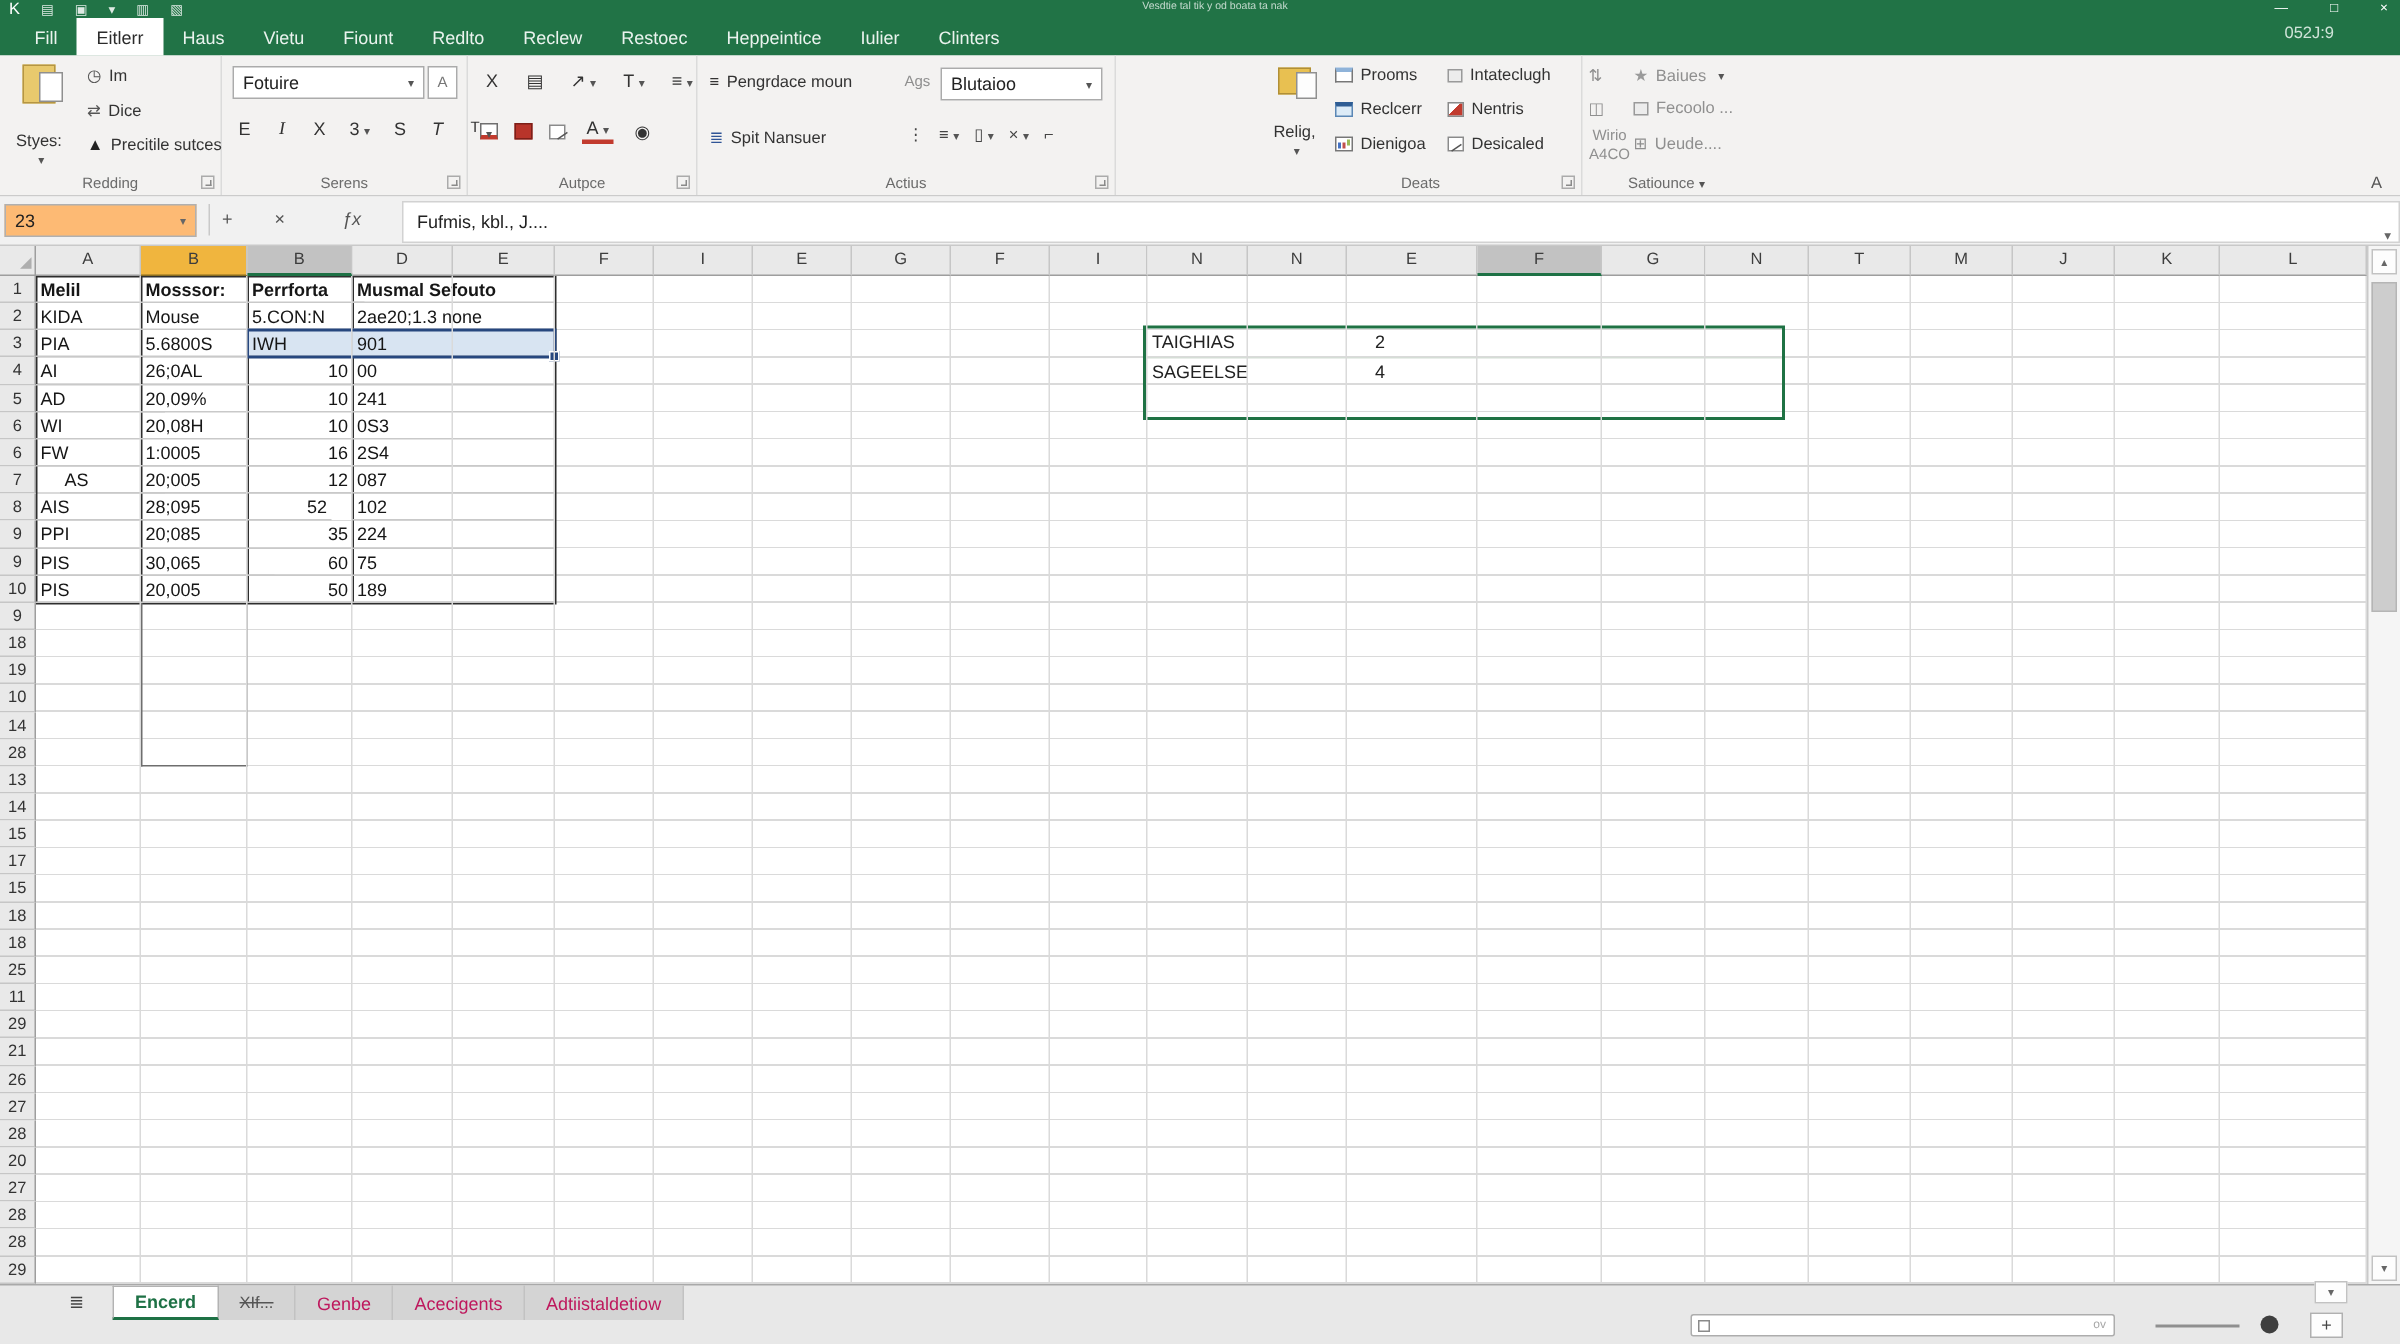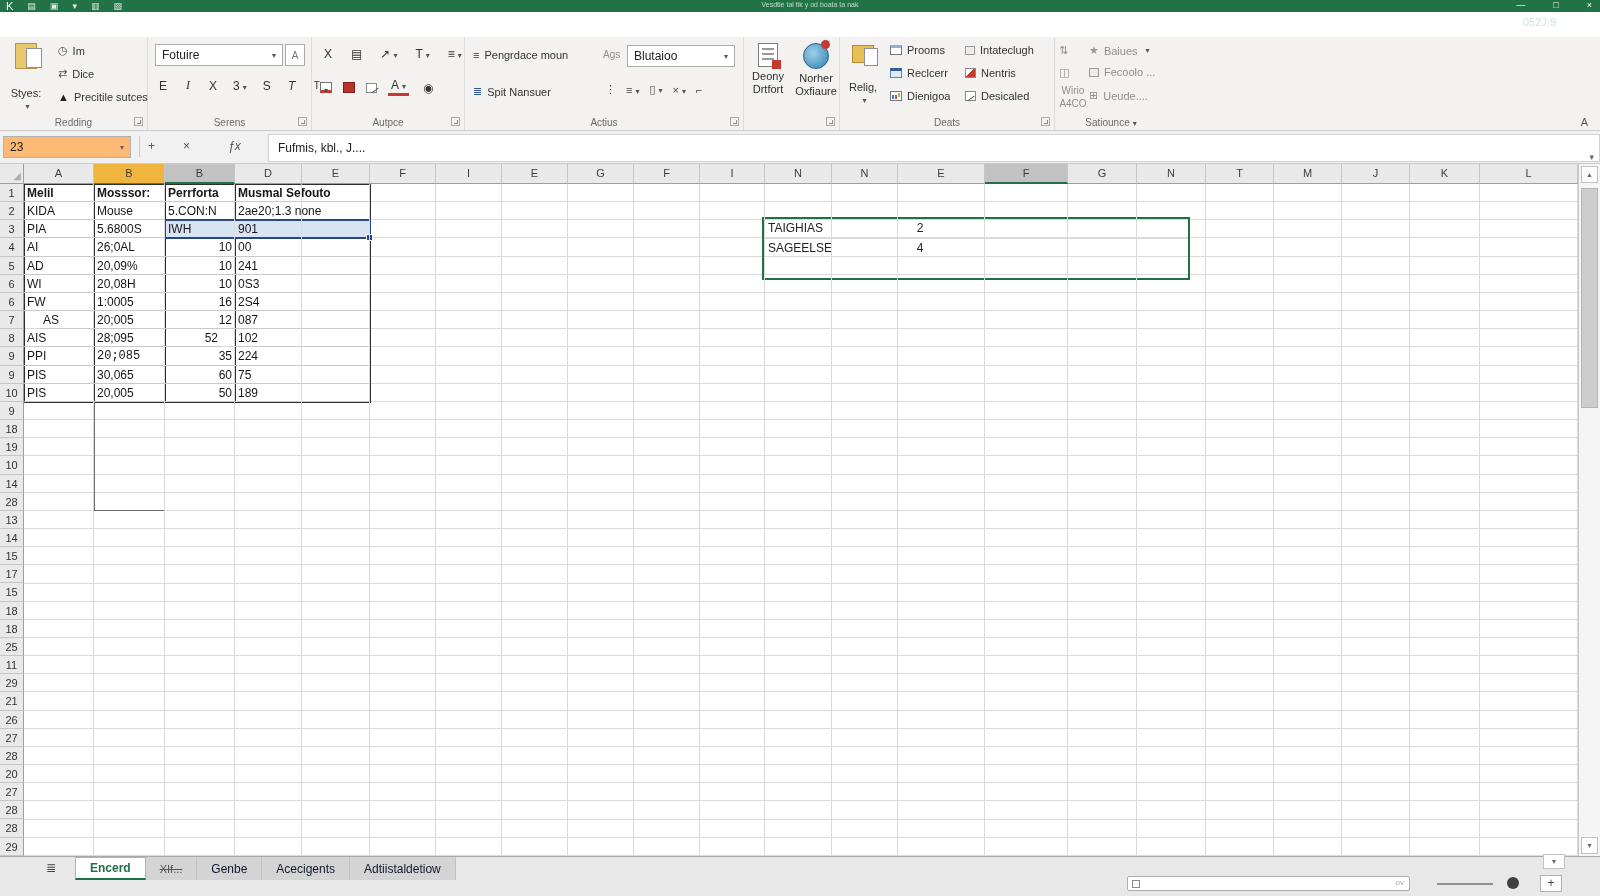--- a/index.html
+++ b/index.html
@@ -118,21 +118,21 @@
   
   .vscroll{position:absolute;left:1578px;top:164px;width:22px;height:692px;background:#f5f5f5;border-left:1px solid #c9c9c9;}
   .vs-arrow{position:absolute;left:2px;width:17px;height:17px;background:#fdfdfd;border:1px solid #c2c2c2;
             font-size:8px;color:#666;text-align:center;line-height:16px;}
   .vs-thumb{position:absolute;left:2px;top:24px;width:17px;height:220px;background:#cdcdcd;border:1px solid #b5b5b5;}
 
   
   .bottombar{position:absolute;left:0;top:856px;right:0;height:40px;background:#e8e8e8;border-top:1px solid #a9a9a9;}
   .tabstrip{position:absolute;left:75px;top:0;height:23px;background:#d4d4d4;display:flex;align-items:stretch;}
   .navic{position:absolute;left:46px;top:4px;font-size:12px;color:#444;}
-  .stab{display:flex;align-items:center;padding:0 14px;font-size:12px;color:#0f172a;border-right:1px solid #c2c2c2;white-space:nowrap;}
+  .stab{display:flex;align-items:center;padding:0 14px;font-size:12px;color:#be185d;border-right:1px solid #c2c2c2;white-space:nowrap;}
   .stab.active{background:#fff;color:#1e7145;font-weight:bold;border:1px solid #b3b3b3;border-bottom:2px solid #1e7145;}
   .stab.struck{text-decoration:line-through;color:#555;font-size:11px;}
   .statpill{position:absolute;left:1127px;top:19px;width:283px;height:15px;background:#fff;border:1px solid #adadad;border-radius:2px;}
   .statpill .sq{position:absolute;left:4px;top:3px;width:8px;height:8px;border:1px solid #8a8a8a;}
   .statpill .ov{position:absolute;right:5px;top:1px;font-size:8px;color:#a8a8a8;}
   .zslider{position:absolute;left:1437px;top:26px;width:56px;height:2px;background:#8f8f8f;}
   .zcircle{position:absolute;left:1507px;top:20px;width:12px;height:12px;border-radius:50%;background:#3f3f3f;}
   .zplus{position:absolute;left:1540px;top:18px;width:22px;height:17px;background:#fdfdfd;border:1px solid #b0b0b0;
          text-align:center;font-size:12px;line-height:15px;color:#444;}
   .sb-downbox{position:absolute;left:1543px;top:-3px;width:22px;height:15px;background:#fdfdfd;border:1px solid #c2c2c2;
@@ -153,20 +153,33 @@
       <span class="g">▧</span>
     </div>
     <div class="wintitle">Vesdtie tal tik y od boata ta nak</div>
     <div class="winctl">
       <span>—</span>
       <span>□</span>
       <span>×</span>
     </div>
   </div>
 
+  <div class="tabrow" id="ribbon-tabs">
+      <div class="rtab">Fill</div>
+      <div class="rtab active">Eitlerr</div>
+      <div class="rtab">Haus</div>
+      <div class="rtab">Vietu</div>
+      <div class="rtab">Fiount</div>
+      <div class="rtab">Redlto</div>
+      <div class="rtab">Reclew</div>
+      <div class="rtab">Restoec</div>
+      <div class="rtab">Heppeintice</div>
+      <div class="rtab">Iulier</div>
+      <div class="rtab">Clinters</div>
+    </div>
   <div class="clock">052J:9</div>
 
   <div class="ribbon">
 
     <div class="rgroup" style="left:0;width:148px;">
       <div class="bigbtn caret" style="left:3px;top:6px;">
         <span class="ic-clip"></span>
         <span class="lbl">Styes:</span>
       </div>
       <div class="smallitem" style="left:58px;top:7px;">
@@ -245,33 +258,20 @@
         <span>⋮</span>
         <span class="caret">≡</span>
         <span class="caret">▯</span>
         <span class="caret">×</span>
         <span>⌐</span>
       </div>
       <div class="glabel">Actius</div>
       <div class="launcher"></div>
     </div>
 
-    <div class="rgroup" style="left:744px;width:96px;">
-      <div class="twoline" style="left:0px;top:6px;width:48px;">
-        <span class="ic-page"></span><br>
-        <span>Deony</span><br>
-        <span>Drtfort</span>
-      </div>
-      <div class="twoline" style="left:48px;top:6px;width:48px;">
-        <span class="ic-globe"></span><br>
-        <span>Norher</span><br>
-        <span>Oxfiaure</span>
-      </div>
-      <div class="launcher"></div>
-    </div>
 
     <div class="rgroup" style="left:840px;width:215px;">
       <div class="bigbtn caret" style="left:2px;top:8px;width:42px;">
         <span class="ic-folder"></span>
         <span class="lbl">Relig,</span>
       </div>
       <div class="smallitem" style="left:50px;top:7px;">
         <span class="ic-win"></span>
         <span>Prooms</span>
       </div>
@@ -453,21 +453,21 @@
         <div class="mtcell" style="left: 211px; top: 108.96px; width: 135px;">2S4</div>
         <div class="mtcell" style="left: 16px; top: 127.12px; width: 70px;">AS</div>
         <div class="mtcell" style="left: 70px; top: 127.12px; width: 71px;">20;005</div>
         <div class="mtcell ra" style="left: 141px; top: 127.12px; width: 70px;">12</div>
         <div class="mtcell" style="left: 211px; top: 127.12px; width: 135px;">087</div>
         <div class="mtcell" style="left: 0px; top: 145.28px; width: 70px;">AIS</div>
         <div class="mtcell" style="left: 70px; top: 145.28px; width: 71px;">28;095</div>
         <div class="mtcell ra" style="left: 141px; top: 145.28px; width: 56px;">52</div>
         <div class="mtcell" style="left: 211px; top: 145.28px; width: 135px;">102</div>
         <div class="mtcell" style="left: 0px; top: 163.44px; width: 70px;">PPI</div>
-        <div class="mtcell" style="left: 70px; top: 163.44px; width: 71px; font-family: Liberation Mono, monospace;">20;085</div>
+        <div class="mtcell" style="left: 70px; top: 163.44px; width: 71px;">20;085</div>
         <div class="mtcell ra" style="left: 141px; top: 163.44px; width: 70px;">35</div>
         <div class="mtcell" style="left: 211px; top: 163.44px; width: 135px;">224</div>
         <div class="mtcell" style="left: 0px; top: 181.6px; width: 70px;">PIS</div>
         <div class="mtcell" style="left: 70px; top: 181.6px; width: 89px;">30,065</div>
         <div class="mtcell ra" style="left: 141px; top: 181.6px; width: 70px;">60</div>
         <div class="mtcell" style="left: 211px; top: 181.6px; width: 135px;">75</div>
         <div class="mtcell" style="left: 0px; top: 199.76px; width: 70px;">PIS</div>
         <div class="mtcell" style="left: 70px; top: 199.76px; width: 71px;">20,005</div>
         <div class="mtcell ra" style="left: 141px; top: 199.76px; width: 70px;">50</div>
         <div class="mtcell" style="left: 211px; top: 199.76px; width: 135px;">189</div>

